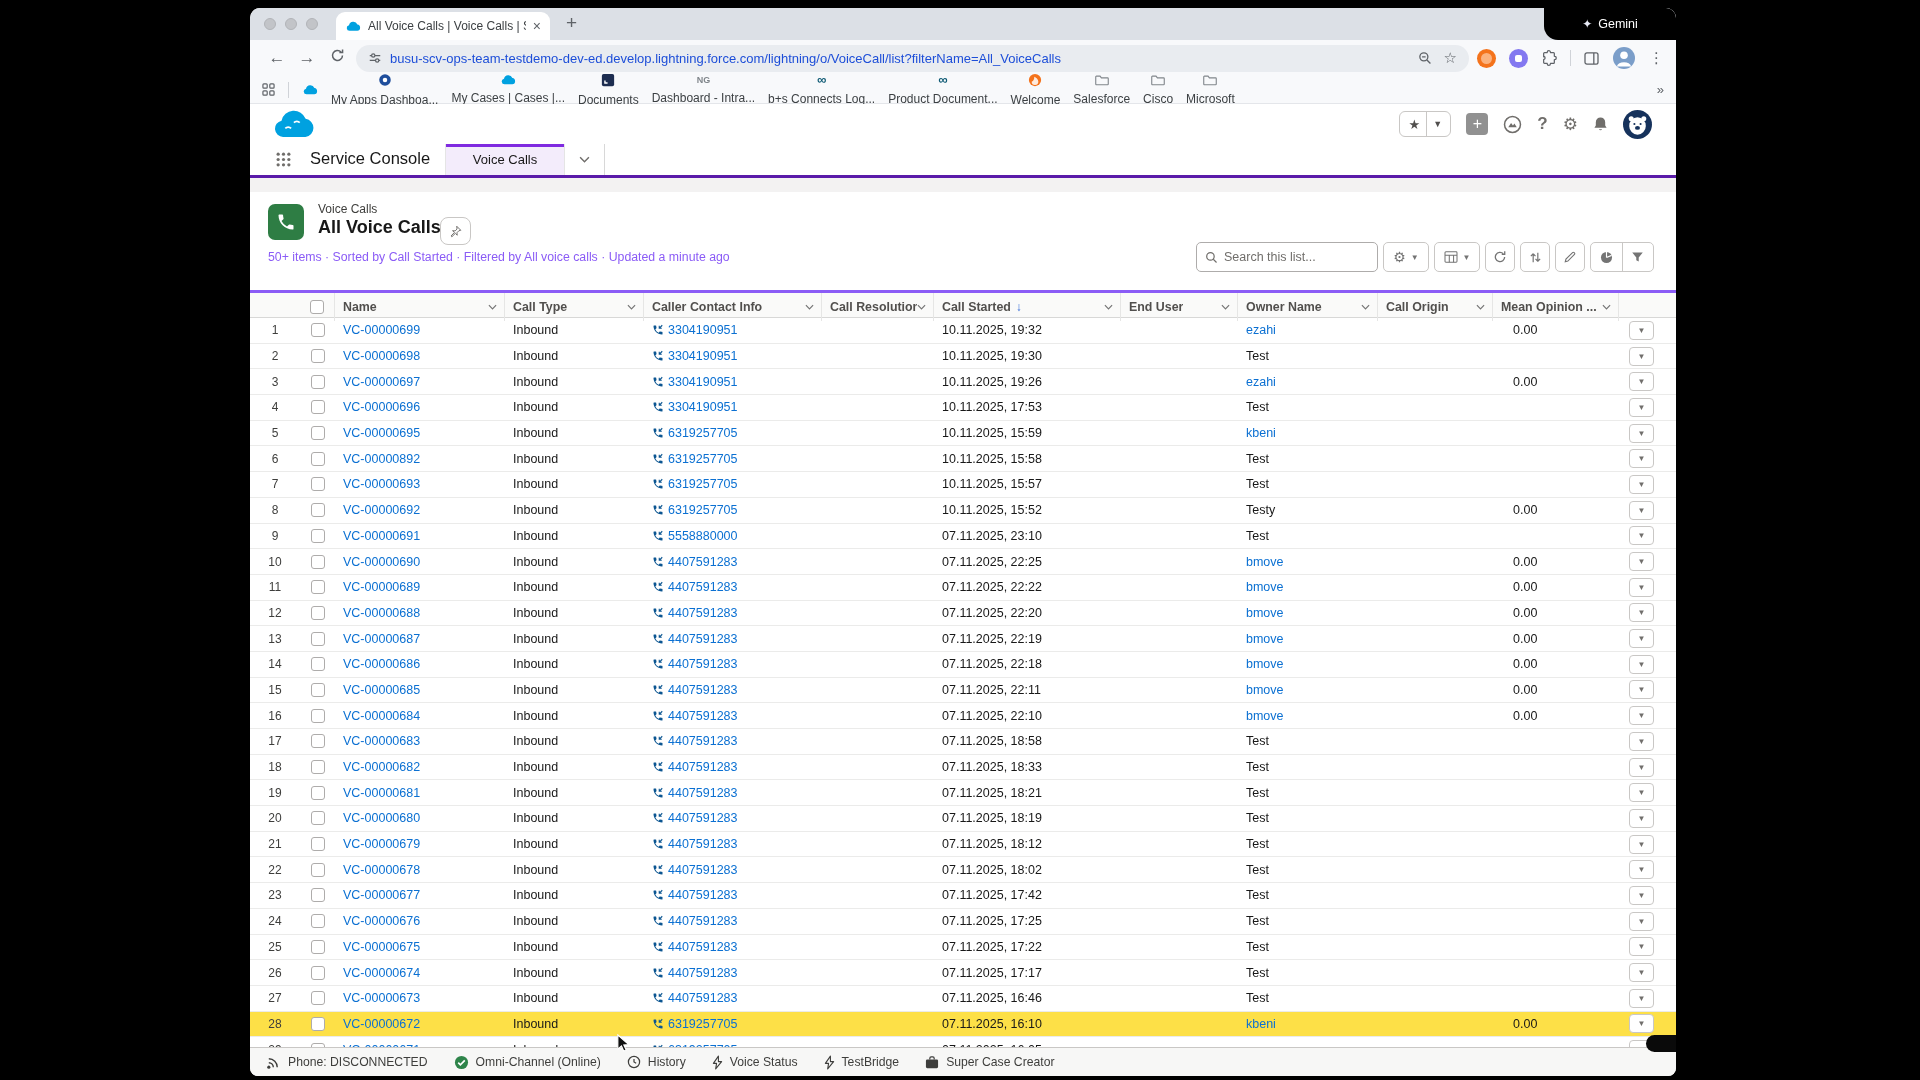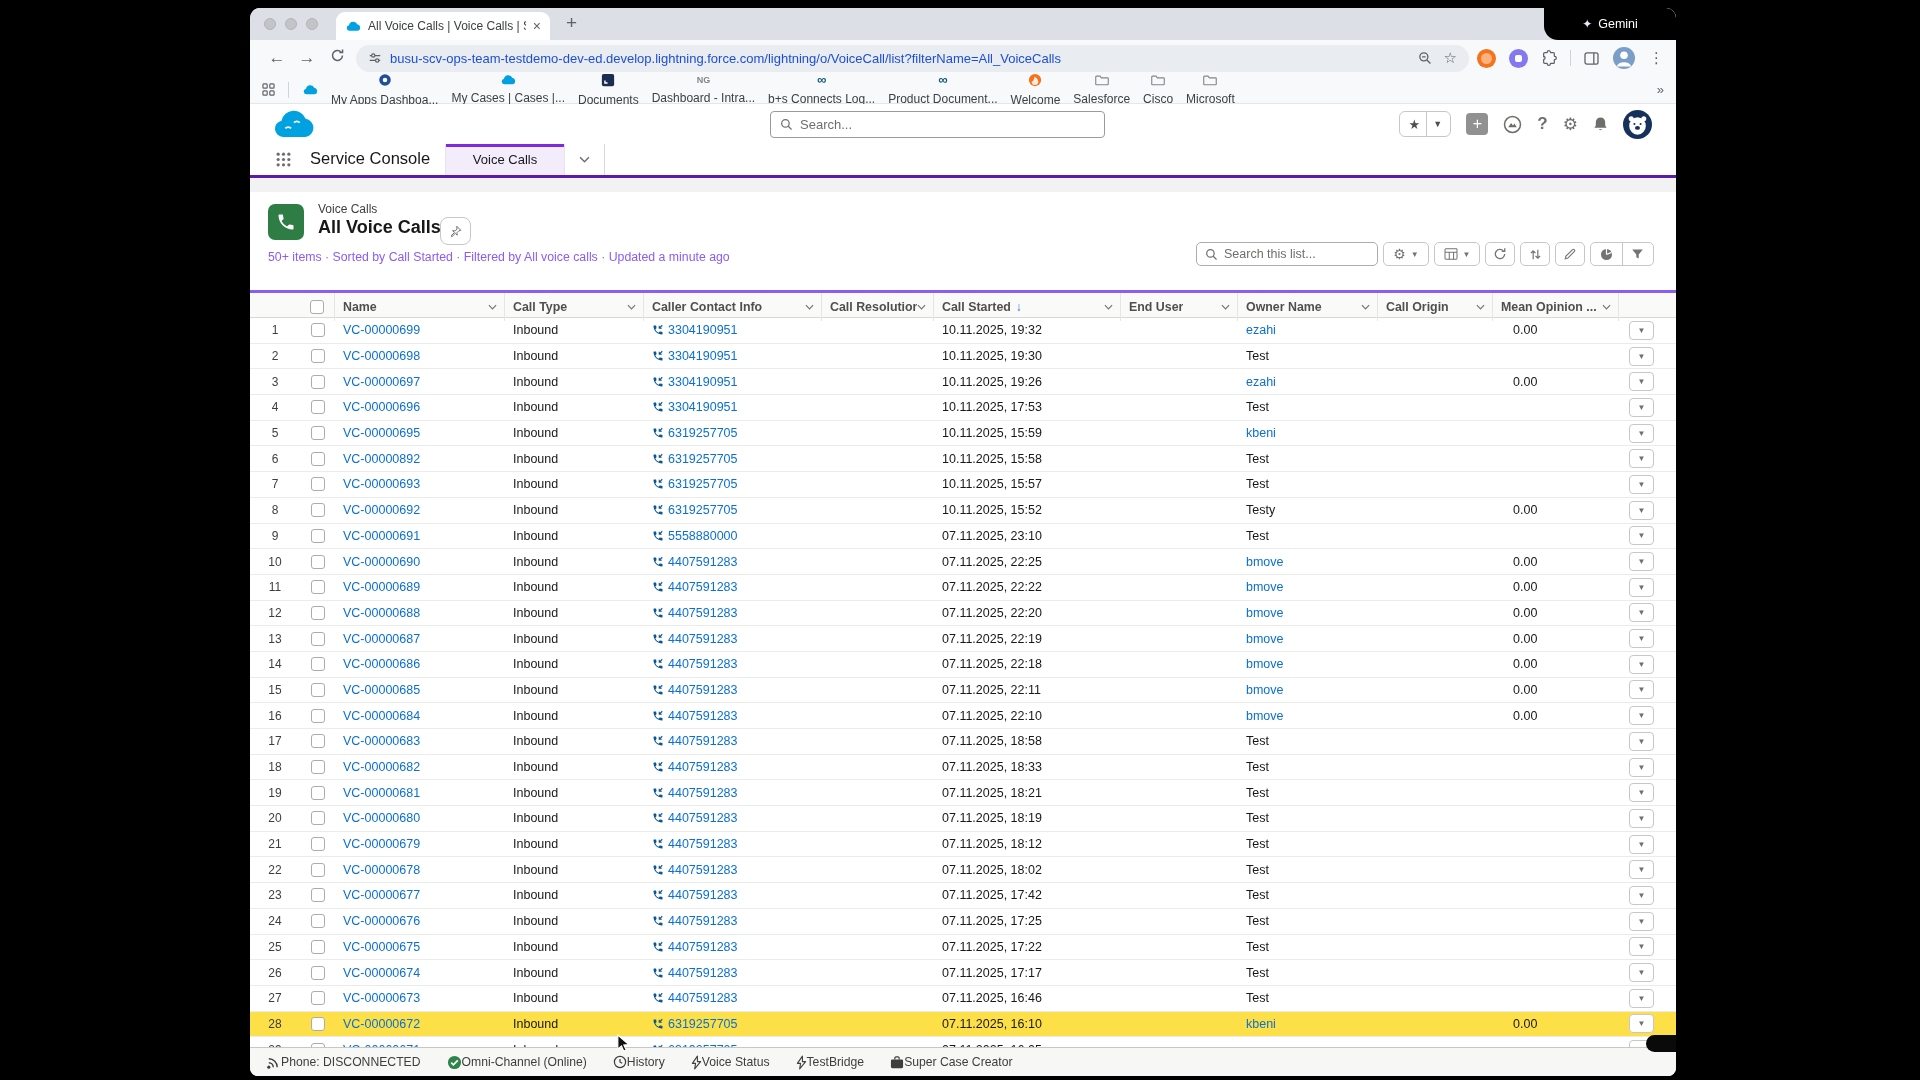--- a/index.html
+++ b/index.html
@@ -88,21 +88,21 @@
   .list-header { position:relative; height:98px; background:#fff; }
   .entity-icon { position:absolute; left:18px; top:12px; width:36px; height:36px; background:#2e7d44;
                  border-radius:7px; display:flex; align-items:center; justify-content:center; }
   .lv-entity { position:absolute; left:68px; top:10px; font-size:12px; color:#3e3e3c; }
   .lv-title { position:absolute; left:68px; top:25px; display:flex; align-items:center; gap:9px; }
   .lv-title .vname { font-size:18px; font-weight:bold; color:#181818; }
   .lv-title .tcaret { font-size:10px; color:#444; }
   .pinbtn { position:absolute; left:190px; top:25px; width:31px; height:28px; border:1px solid #c9c7c5;
             border-radius:8px; background:#fff; display:flex; align-items:center; justify-content:center; }
   .lv-meta { position:absolute; left:18px; top:58px; font-size:12.3px; color:#8b5cf6; }
-  .lv-controls { position:absolute; right:22px; top:50px; display:flex; gap:5px; height:24px; }
+  .lv-controls { position:absolute; right:22px; top:50px; display:flex; gap:5px; height:30px; }
   .lsearch { width:182px; border:1px solid #aeacab; border-radius:5px; display:flex; align-items:center;
              padding:0 8px; gap:6px; background:#fff; }
   .lsearch input { border:none; outline:none; flex:1; width:100%; font-size:12.5px; color:#3e3e3c;
                    font-family:inherit; }
   .lsearch input::placeholder { color:#706e6b; }
   .lbtn { border:1px solid #c9c7c5; border-radius:5px; background:#fff; display:flex; align-items:center;
           justify-content:center; color:#747474; }
   .lbtn.combo { width:46px; gap:5px; }
   .lbtn.sq { width:30px; }
   .lbtn .bcaret { font-size:8px; color:#747474; }
@@ -132,21 +132,21 @@
   a.cell-link, span.link { color:#0b70d2; text-decoration:none; cursor:pointer; }
   .c-caller { display:flex; align-items:center; gap:4px; }
   .c-mos { padding-left:20px !important; }
   .c-act { padding-left:10px !important; }
   .rowbtn { width:25px; height:19px; border:1px solid #c9c7c5; border-radius:4px; background:#fff;
             display:flex; align-items:center; justify-content:center; font-size:8px; color:#706e6b; }
 
   
   .utilitybar { height:29px; background:#f7f7f6; border-top:1px solid #c9c7c5; display:flex;
                 align-items:center; padding:0 16px; gap:26px; font-size:12.2px; color:#3e3e3c; }
-  .util-item { display:flex; align-items:center; white-space:nowrap; }
+  .util-item { display:flex; align-items:center; gap:7px; white-space:nowrap; }
 
   .black-notch { position:absolute; right:0; top:1027px; width:30px; height:17px; background:#0a0a0a;
                  border-radius:9px 0 0 9px; }
   .cursor { position:absolute; left:615px; top:1034px; z-index:50; }
 </style>
 </head>
 <body>
 
 <div class="screen">
   <div class="window">
@@ -340,29 +340,20 @@
       <span class="chevmore">»</span>
     </div>
 
     <div class="sf-header">
       <span class="sf-logo">
         <svg viewBox="0 0 24 15" width="46" height="29">
             <path fill="#00a1e0" d="M18.5 14H6.8A4.3 4.3 0 0 1 6 5.5a6.6 6.6 0 0 1 12.6-1A4.8 4.8 0 0 1 18.5 14z"></path>
             <path d="M8 9.5c.8-.9 2.2-.9 3 0M12.5 6.5c.8-.9 2.2-.9 3 0" stroke="#fff" stroke-width=".9" fill="none"></path>
           </svg>
       </span>
-      <div class="sf-search">
-        <span class="bm-ic">
-          <svg viewBox="0 0 16 16" width="13" height="13">
-              <circle cx="6.7" cy="6.7" r="4.6" fill="none" stroke="#706e6b" stroke-width="1.5"></circle>
-              <path d="M10.2 10.2l4 4" stroke="#706e6b" stroke-width="1.5"></path>
-            </svg>
-        </span>
-        <input placeholder="Search..." style="">
-      </div>
       <div class="sf-hicons">
         <span class="favbox">
           <span class="fstar">★</span>
           <span class="fsep"></span>
           <span class="fcaret">▼</span>
         </span>
         <span class="plusbtn">+</span>
         <span class="bm-ic">
           <svg viewBox="0 0 20 20" width="19" height="19">
               <circle cx="10" cy="10" r="8.4" fill="none" stroke="#706e6b" stroke-width="1.6"></circle>

